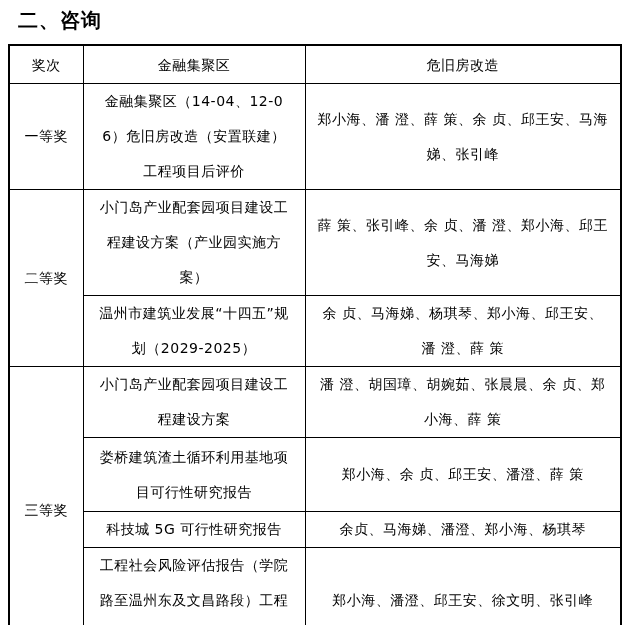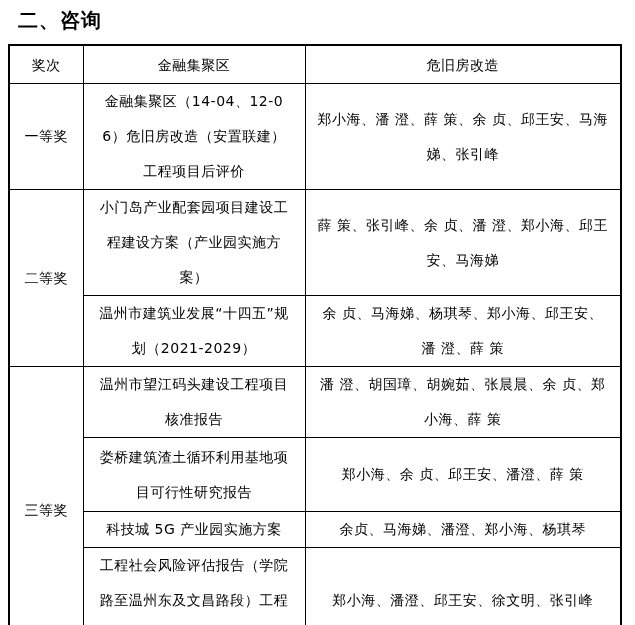--- a/index.html
+++ b/index.html
@@ -73,34 +73,34 @@
         <td rowspan="1">一等奖</td>
         <td>金融集聚区（14-04、12-06）危旧房改造（安置联建）工程项目后评价</td>
         <td>郑小海、潘 澄、薛 策、余 贞、邱王安、马海娣、张引峰</td>
       </tr>
       <tr class="r2">
         <td rowspan="2">二等奖</td>
         <td>小门岛产业配套园项目建设工程建设方案（产业园实施方案）</td>
         <td>薛 策、张引峰、余 贞、潘 澄、郑小海、邱王安、马海娣</td>
       </tr>
       <tr class="r3">
-        <td>温州市建筑业发展“十四五”规划（2021-2029）</td>
+        <td>温州市建筑业发展“十四五”规划（2029-2025）</td>
         <td>余 贞、马海娣、杨琪琴、郑小海、邱王安、潘 澄、薛 策</td>
       </tr>
       <tr class="r4">
         <td rowspan="4">三等奖</td>
-        <td>温州市望江码头建设工程项目核准报告</td>
+        <td>小门岛产业配套园项目建设工程建设方案</td>
         <td>潘 澄、胡国璋、胡婉茹、张晨晨、余 贞、郑小海、薛 策</td>
       </tr>
       <tr class="r5">
         <td>娄桥建筑渣土循环利用基地项目可行性研究报告</td>
         <td>郑小海、余 贞、邱王安、潘澄、薛 策</td>
       </tr>
       <tr class="r6">
-        <td>科技城 5G 产业园实施方案</td>
+        <td>科技城 5G 可行性研究报告</td>
         <td>余贞、马海娣、潘澄、郑小海、杨琪琴</td>
       </tr>
       <tr class="r7">
         <td>工程社会风险评估报告（学院路至温州东及文昌路段）工程社会风险评估报告</td>
         <td>郑小海、潘澄、邱王安、徐文明、张引峰</td>
       </tr>
     </tbody>
   </table>
 
 </div>

